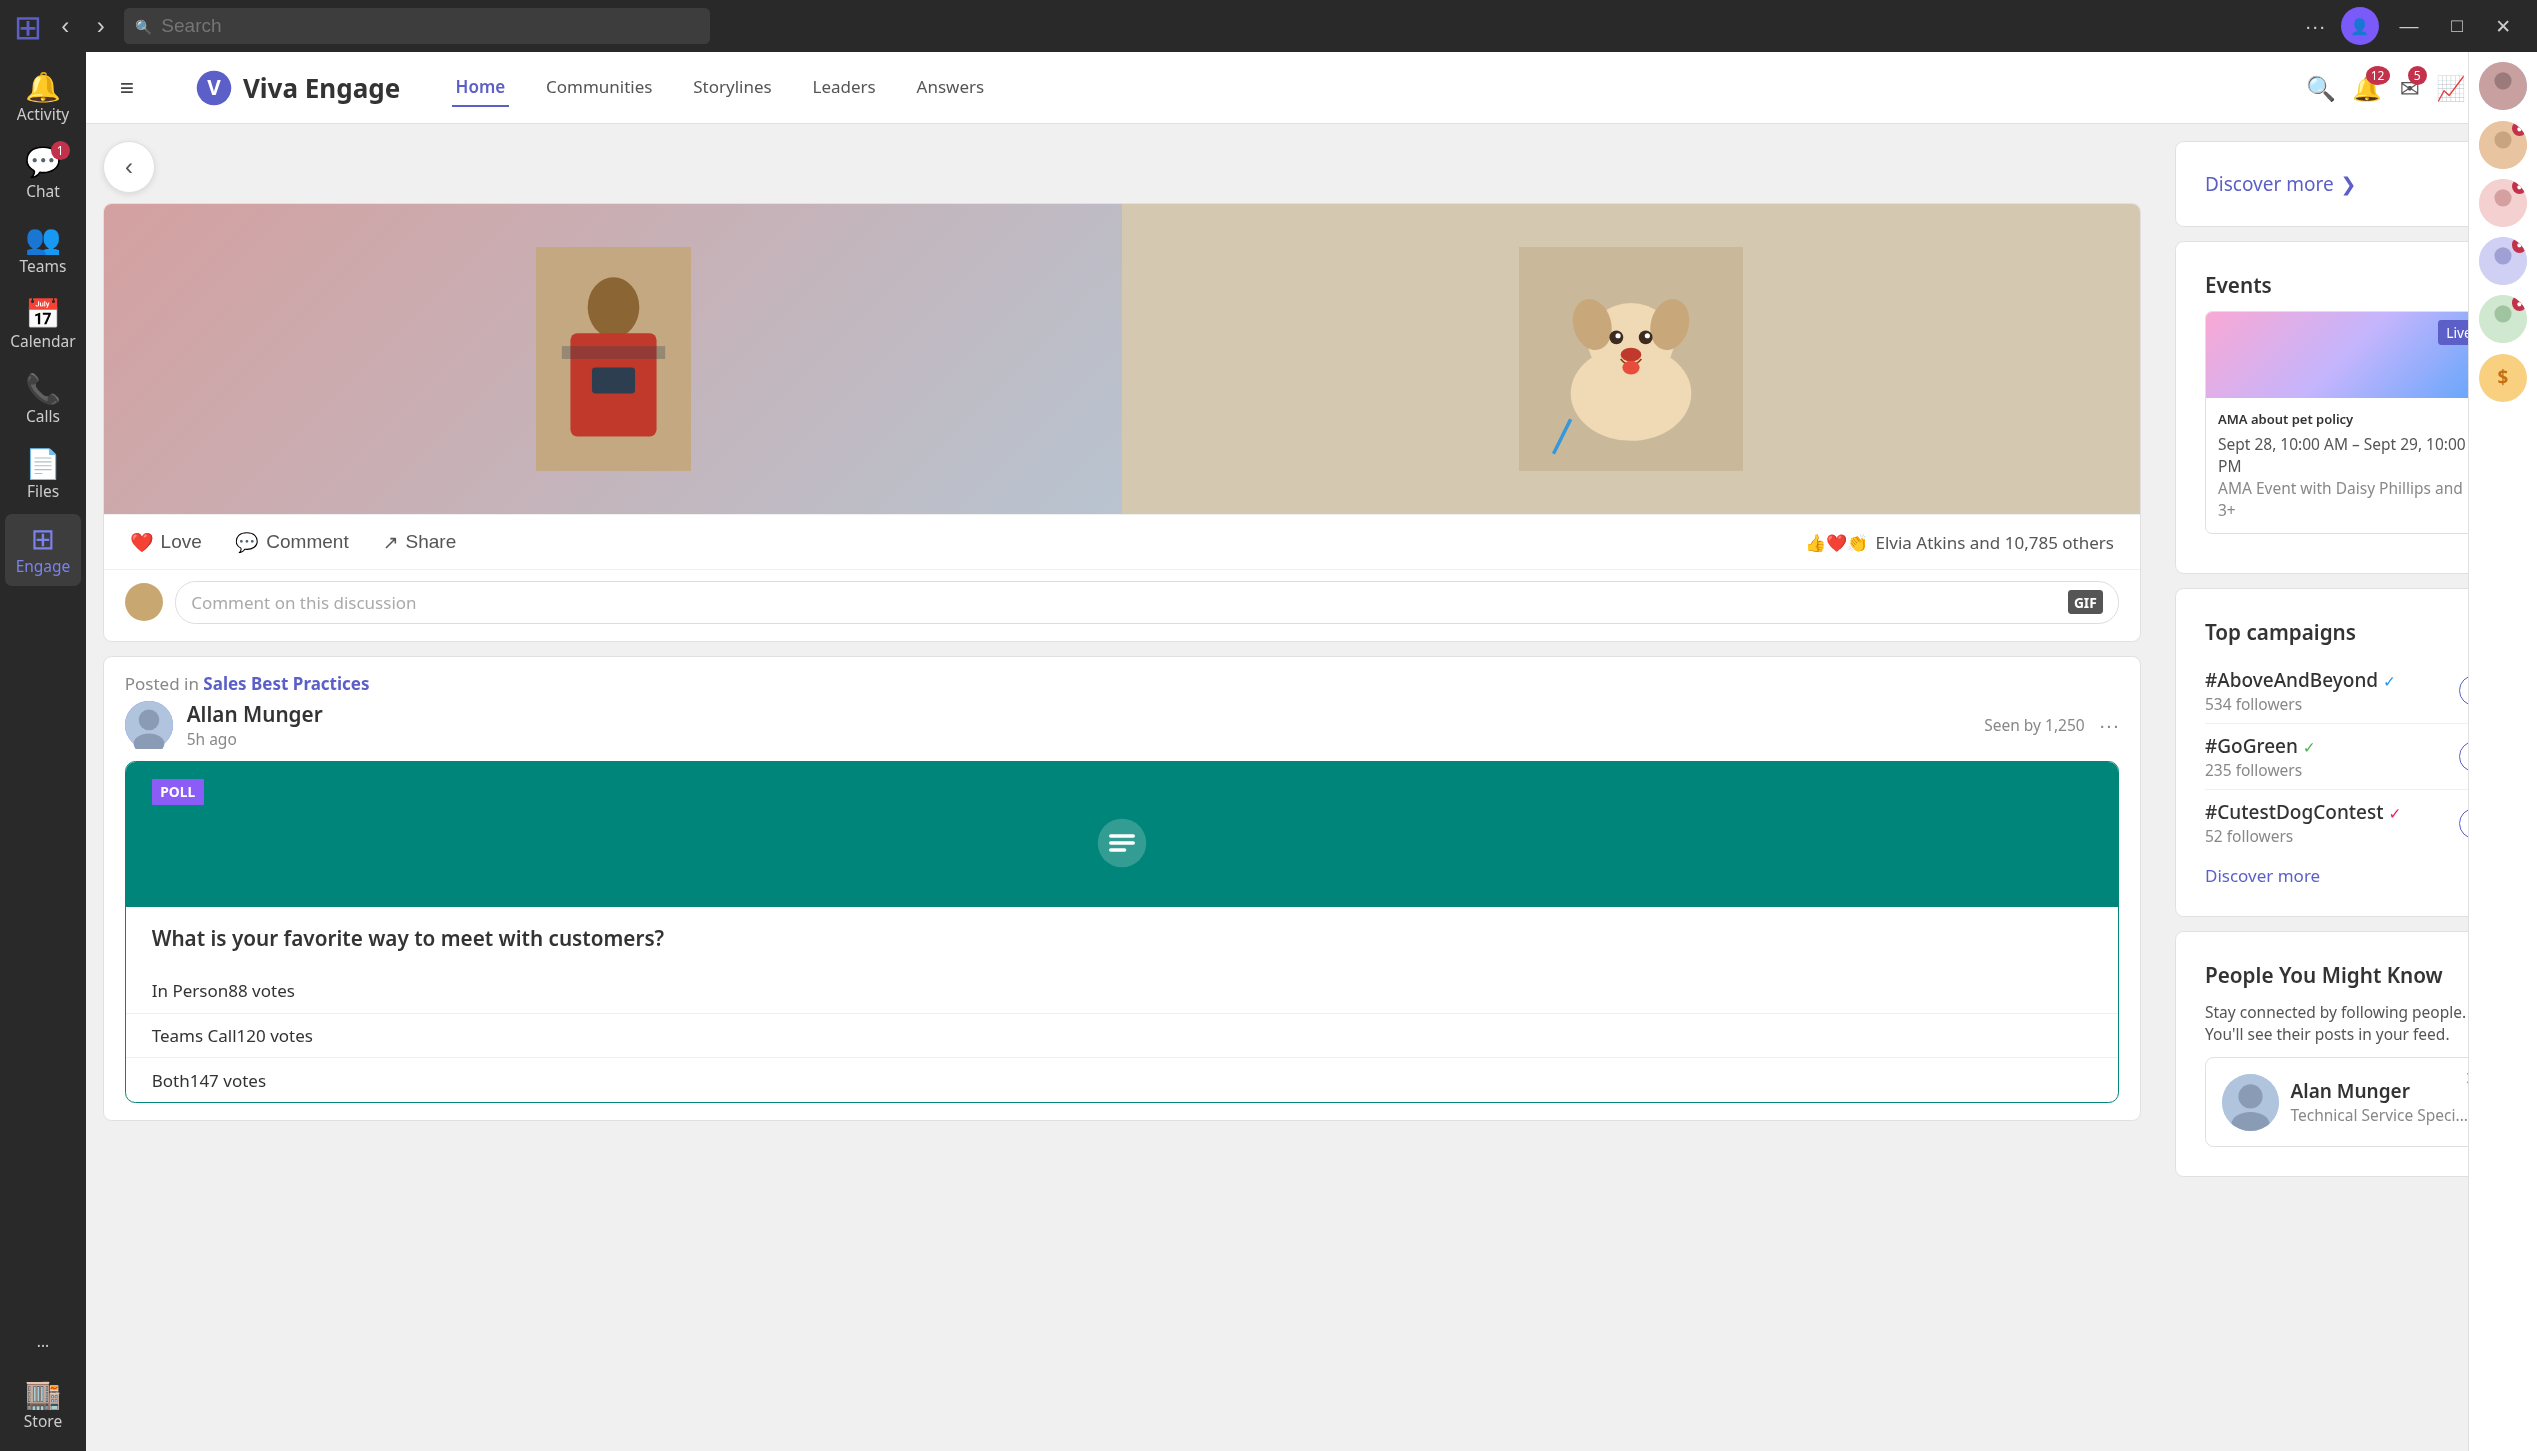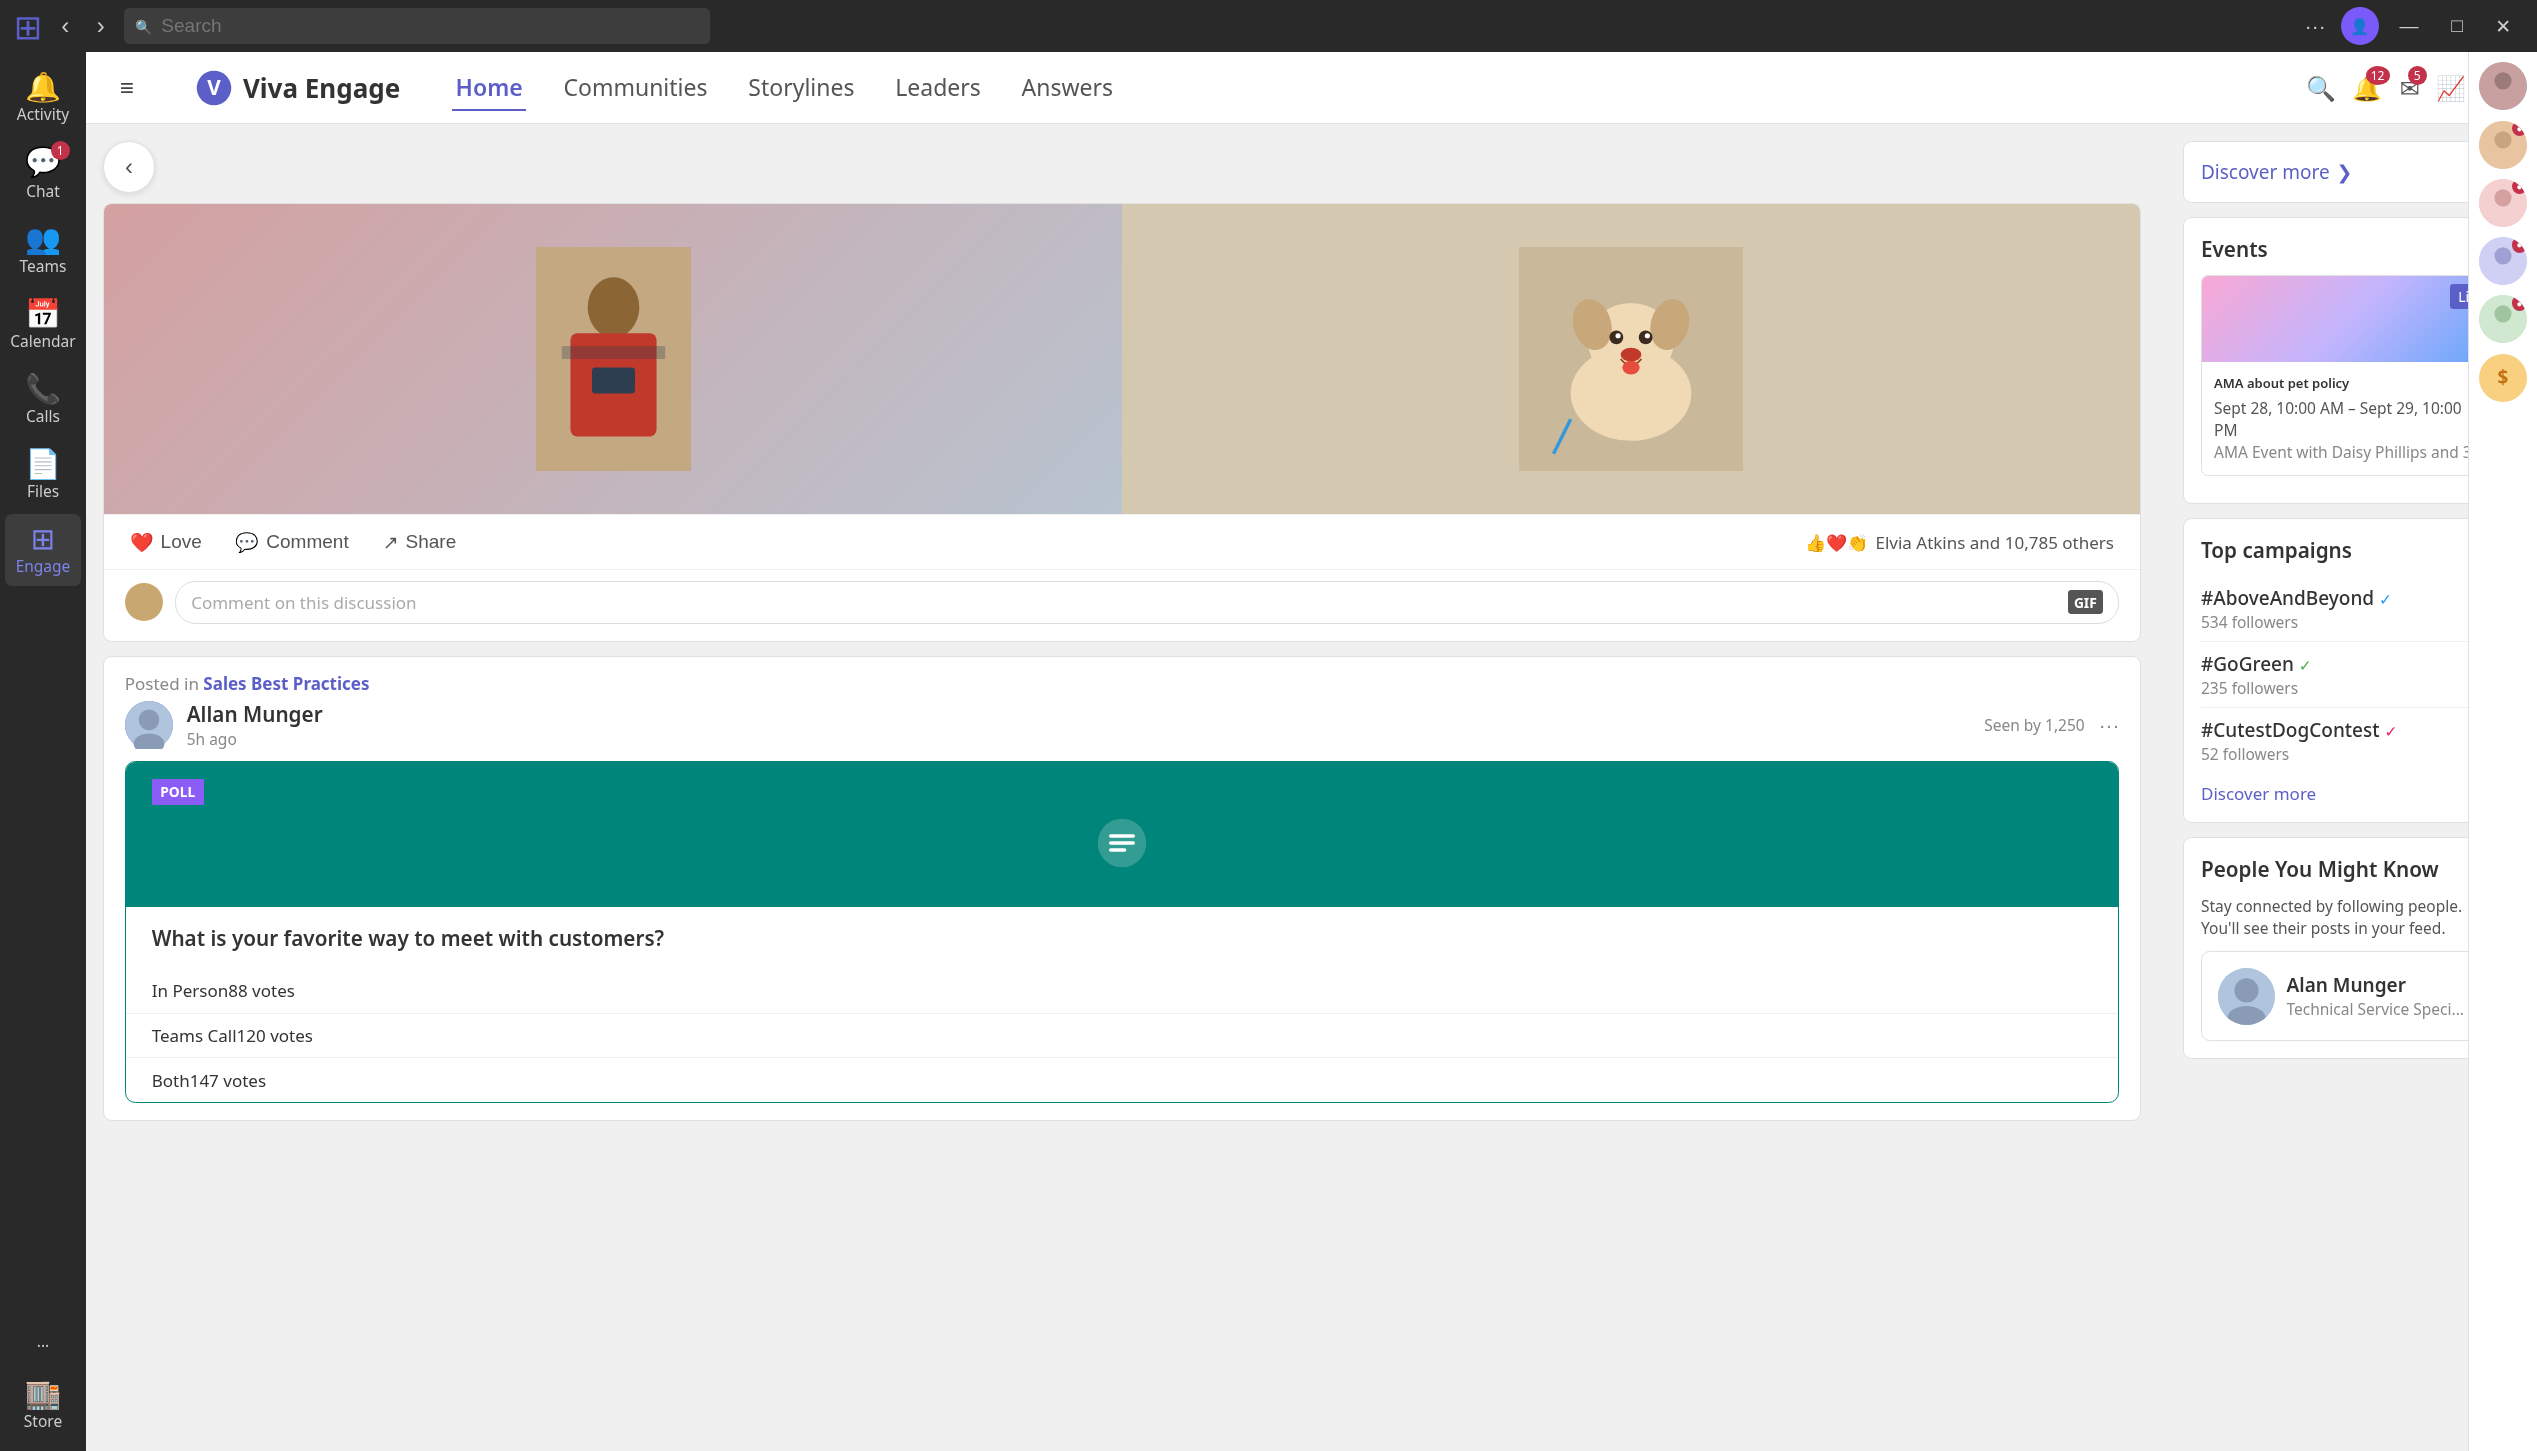--- a/index.html
+++ b/index.html
@@ -54,21 +54,21 @@
     
     .top-nav {
       height: 72px; background: white; border-bottom: 0.9px solid #e0e0e0;
       display: flex; align-items: center; padding: 0 34px; gap: 52px;
     }
     .hamburger-btn { background: none; border: none; cursor: pointer; font-size: 24px; color: #444; margin-right: 8.6px; }
     .brand { display: flex; align-items: center; gap: 10.3px; }
     .brand-logo { width: 38px; height: 38px; }
     .brand-name { font-size: 26px; font-weight: 700; color: #333; text-align: center; }
     .nav-items { display: flex; gap: 34px; }
-    .nav-item { font-size: 23px; color: #555; cursor: pointer; padding: 6.9px 3.4px; text-decoration: none; }
+    .nav-item { font-size: 17px; color: #555; cursor: pointer; padding: 6.9px 3.4px; text-decoration: none; }
     .nav-item.active { color: #5b5fc7; border-bottom: 2.6px solid #5b5fc7; font-weight: 600; }
     .top-nav-right { margin-left: auto; display: flex; align-items: center; gap: 17px; }
     .top-nav-icon { font-size: 24px; color: #555; cursor: pointer; position: relative; }
 
     
     .feed-container { display: flex; flex: 1; overflow: hidden; }
     .feed-main { flex: 1; overflow-y: auto; padding: 17px; display: flex; flex-direction: column; gap: 0; }
     .feed-sidebar { width: 379px; overflow-y: auto; padding: 17px; display: flex; flex-direction: column; gap: 13.8px; }
 
     
@@ -105,21 +105,21 @@
     .poll-header { background: #00857a; color: white; padding: 17px 26px 26px; position: relative; }
     .poll-badge { background: #8b5cf6; color: white; font-size: 13.8px; font-weight: bold; padding: 3.4px 8.6px; border-radius: 1px; display: inline-block; margin-bottom: 12px; }
     .poll-icon { text-align: center; margin-bottom: 8.6px; }
     .poll-question { background: white; padding: 17px 26px; font-size: 20.7px; font-weight: 600; color: #333; }
     .poll-option { padding: 10.3px 26px; display: flex; flex-direction: row; gap: 5.2px; border-bottom: 0.9px solid #f0f0f0; }
     .poll-option-row { display: flex; justify-content: space-between; font-size: 17px; color: #333; }
     .poll-bar-bg { height: 10.3px; background: #e0e0e0; border-radius: 5.2px; }
     .poll-bar { height: 10.3px; background: #00857a; border-radius: 5.2px; }
 
     
-    .sidebar-panel { background: white; border-radius: 8.6px; border: 0.9px solid #e0e0e0; padding: 17px; margin-left: 8px; }
+    .sidebar-panel { background: white; border-radius: 8.6px; border: 0.9px solid #e0e0e0; padding: 29px; }
     .panel-title { font-size: 20.7px; font-weight: 600; color: #333; margin-bottom: 12px; }
     .discover-more-row { display: flex; align-items: center; gap: 6.9px; cursor: pointer; color: #5b5fc7; font-size: 19px; }
 
     
     .event-card { border-radius: 6.9px; overflow: hidden; margin-bottom: 10.3px; border: 0.9px solid #e0e0e0; }
     .event-image { height: 86px; background: linear-gradient(135deg, #f9a8d4, #c4b5fd, #60a5fa); position: relative; }
     .live-badge { position: absolute; top: 8.6px; right: 8.6px; background: #5b5fc7; color: white; font-size: 13.8px; padding: 2.6px 8.6px; border-radius: 3.4px; }
     .event-details { padding: 12px; }
     .event-title { font-size: 13px; font-weight: 600; color: #333; margin-bottom: 5.2px; }
     .event-time { font-size: 15.5px; color: #555; }

